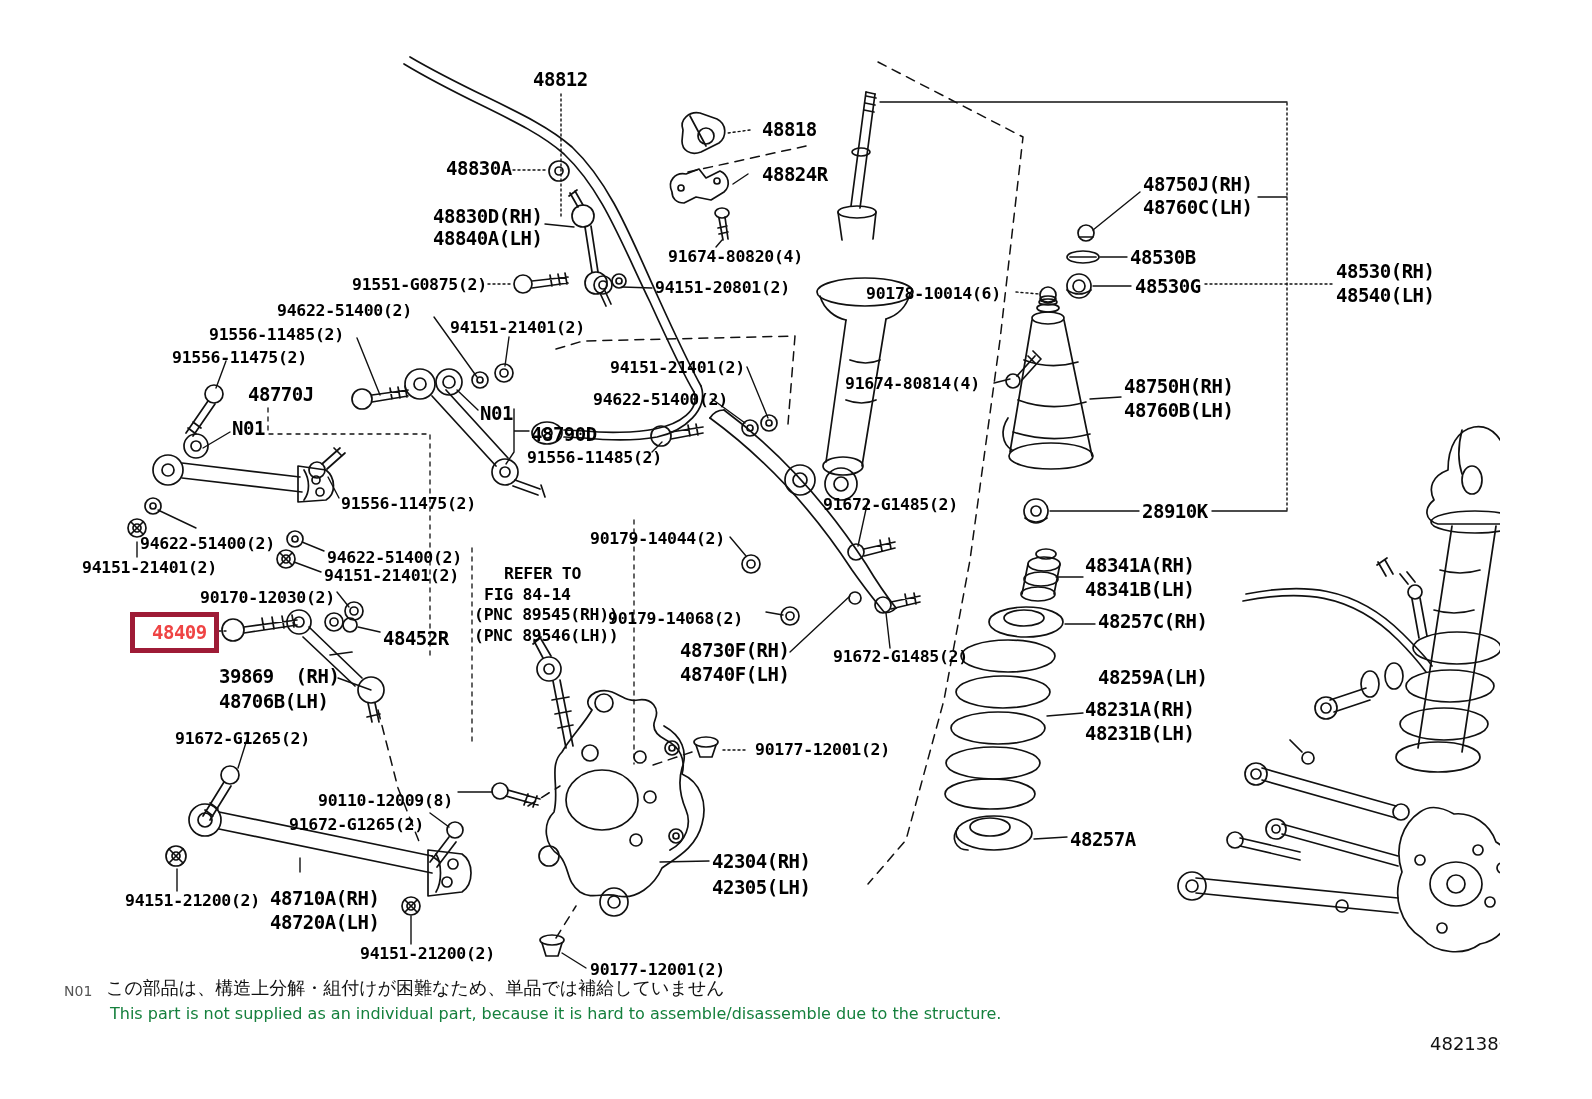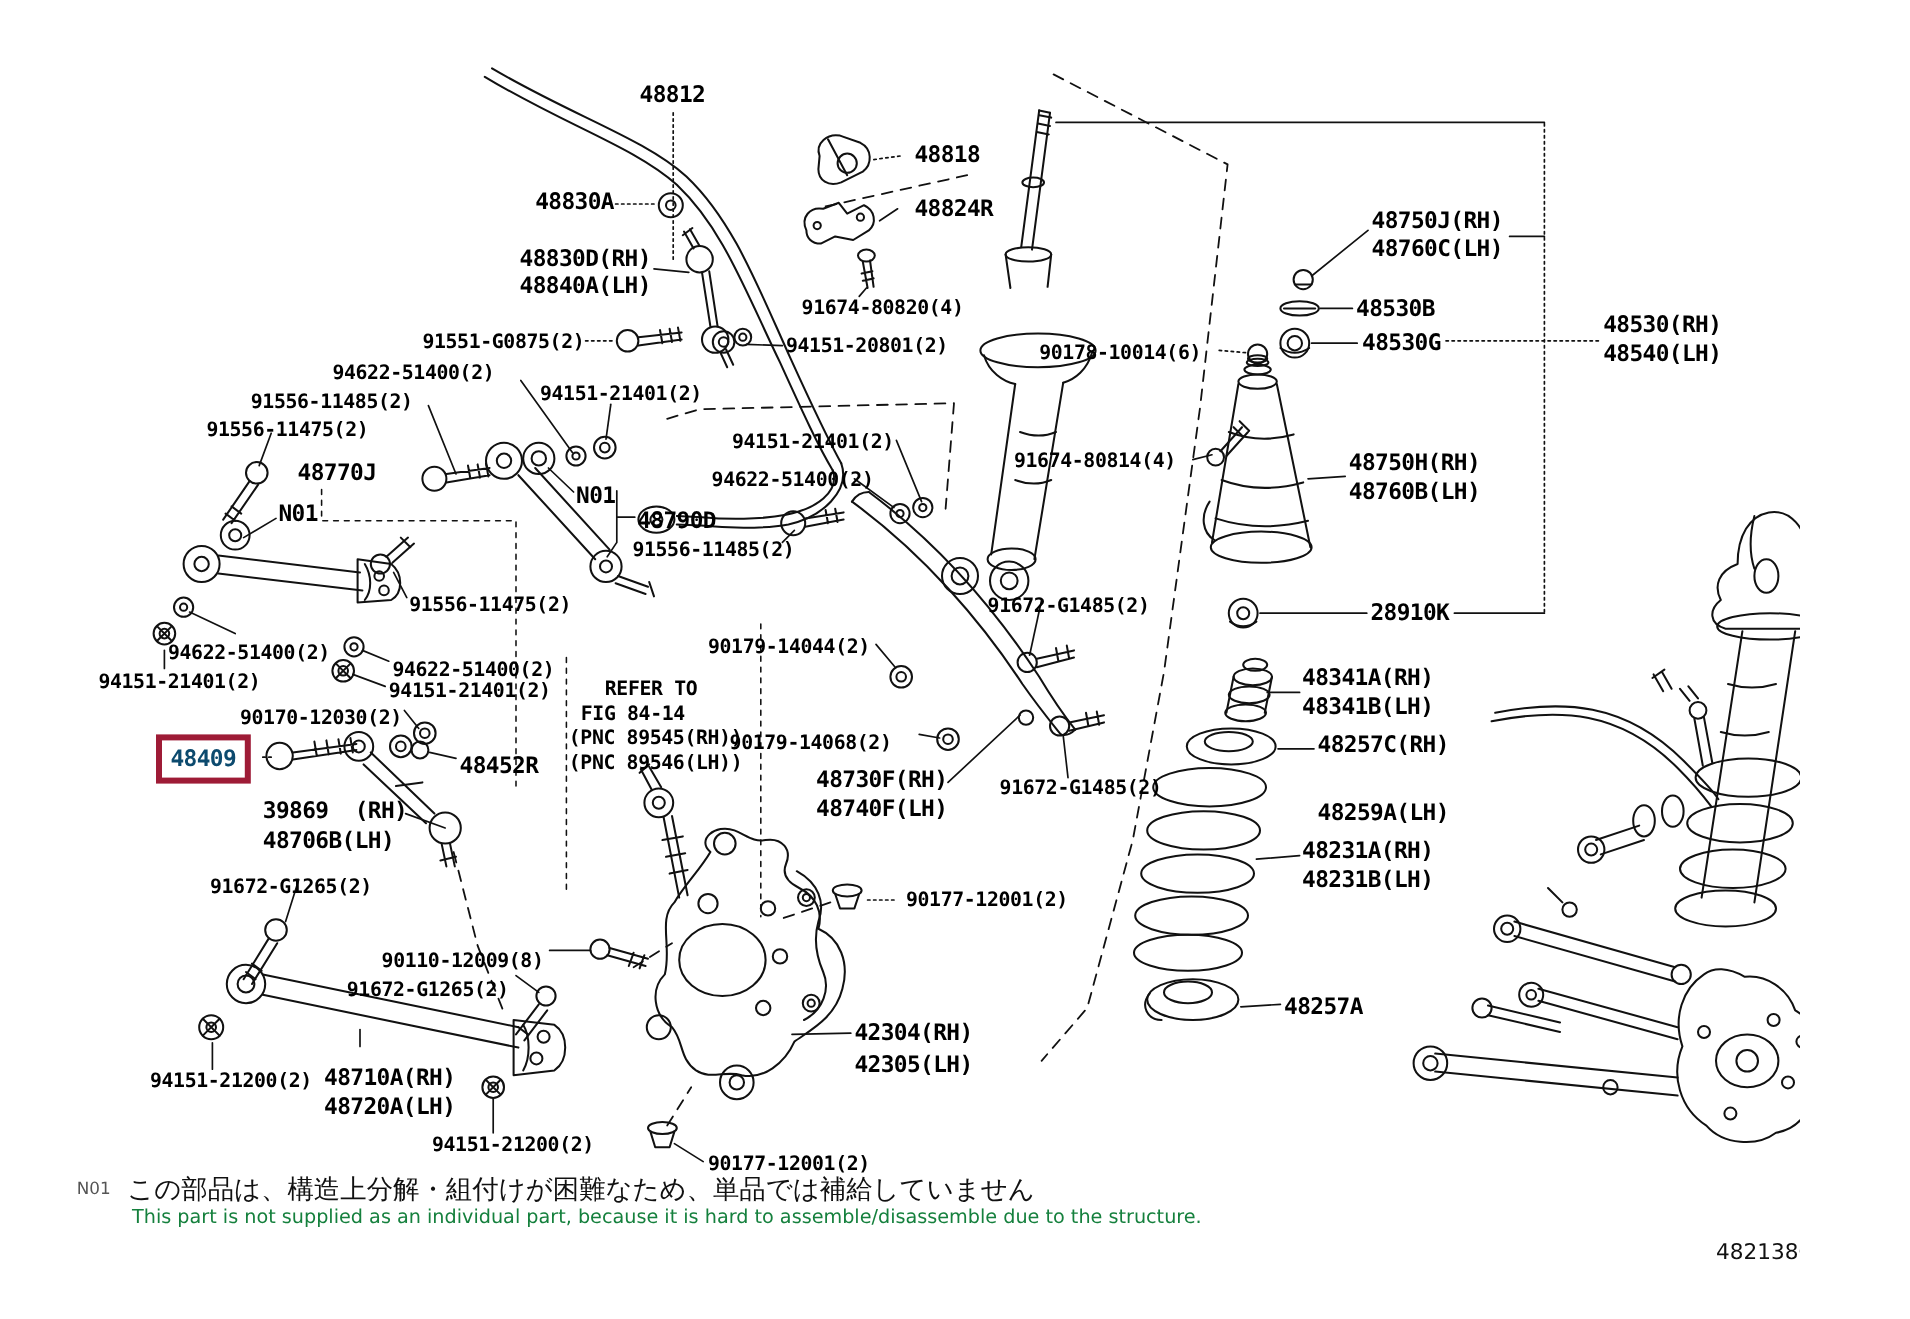--- a/index.html
+++ b/index.html
@@ -4,25 +4,25 @@
 <style>
   html,body{margin:0;padding:0;background:#ffffff;}
   #stage{position:relative;width:1500px;height:1099px;background:#ffffff;overflow:hidden;
          font-family:"DejaVu Sans Mono","Liberation Mono",monospace;}
   #art{position:absolute;left:0;top:0;}
   .lbl{position:absolute;white-space:pre;color:#000;font-weight:bold;line-height:1;cursor:pointer;}
   .lg{font-size:19px;letter-spacing:-0.5px;}
   .md{font-size:16.5px;letter-spacing:-0.3px;text-align:right;}
   #hlbox{position:absolute;left:130px;top:612px;border:5px solid #9e1b36;background:#fff;
          padding:4px 7px 5px 7px;}
-  #hlbox span{font-size:19px;font-weight:bold;letter-spacing:-0.5px;color:#0c4a6e;}
+  #hlbox span{font-size:19px;font-weight:bold;letter-spacing:-0.5px;color:#ef4444;margin-left:10px;}
   .note-tag{position:absolute;left:64px;top:983px;font-family:"DejaVu Sans","Liberation Sans",sans-serif;
             font-size:14px;color:#555;}
   .note-jp{position:absolute;left:106px;top:976px;font-family:"DejaVu Sans","Liberation Sans",sans-serif;
-           font-size:22px;color:#111;}
+           font-size:18px;color:#111;}
   .note-en{position:absolute;left:110px;top:1004px;font-family:"DejaVu Sans","Liberation Sans",sans-serif;
            font-size:16px;color:#15803d;}
   .fig-code{position:absolute;left:1430px;top:1033px;font-family:"DejaVu Sans","Liberation Sans",sans-serif;
             font-size:18px;color:#111;}
   svg *{vector-effect:non-scaling-stroke;}
 </style>
 </head>
 <body>
 
 <div id="stage">

